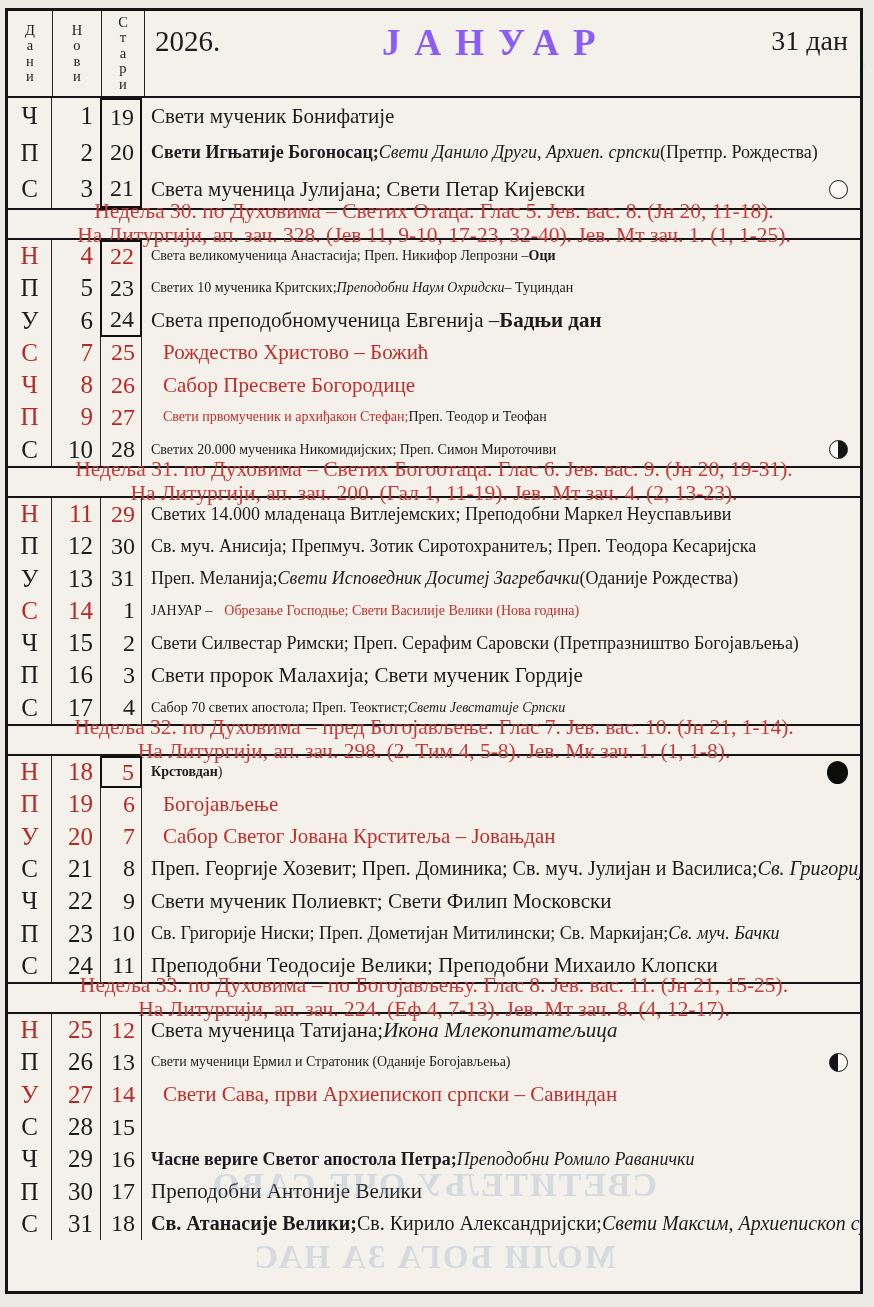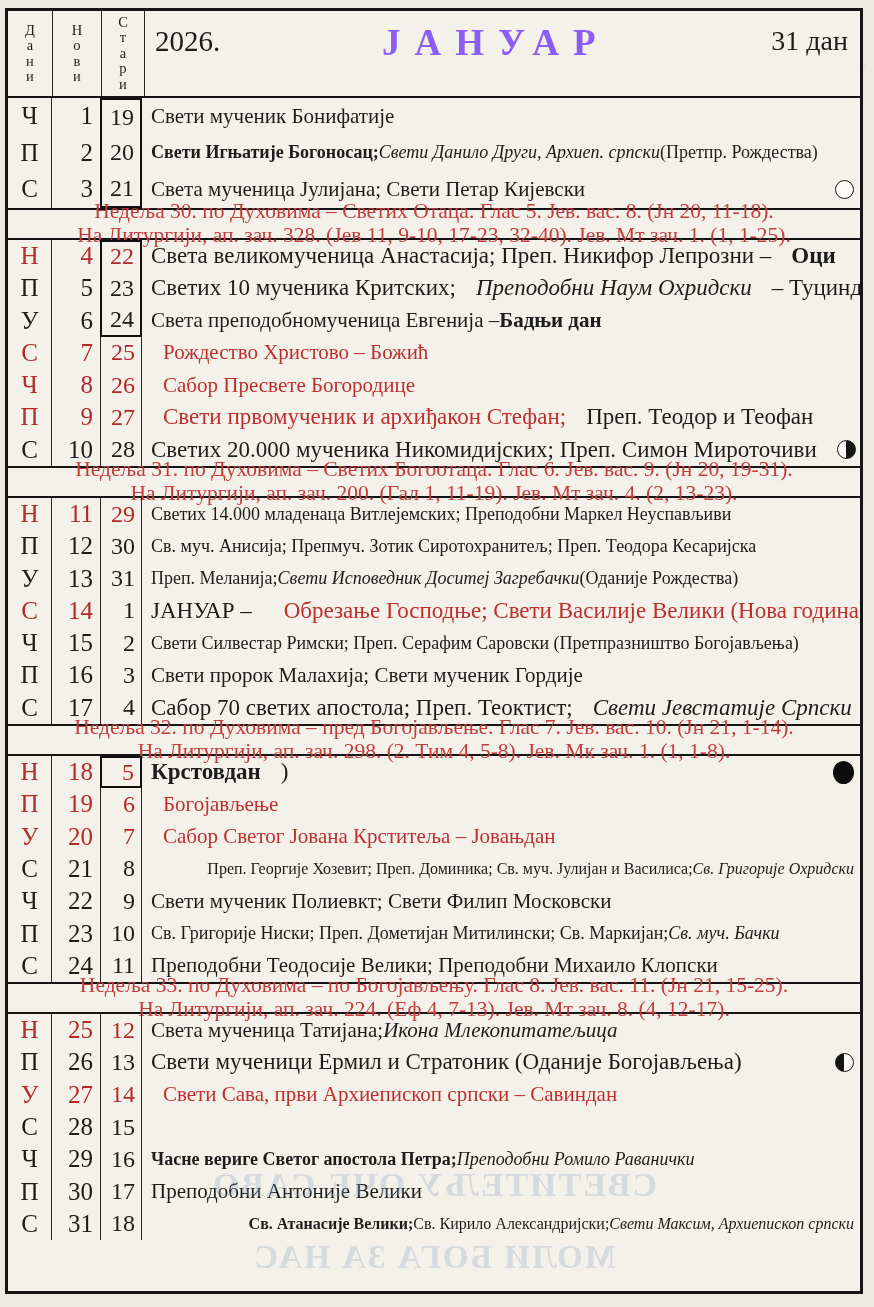--- a/index.html
+++ b/index.html
@@ -20,24 +20,24 @@
   .row{display:flex;align-items:stretch;height:32.3px;flex:none;}
   .row.tall{height:36.6px;}
   .cell{display:flex;align-items:center;box-sizing:border-box;flex:none;}
   .c-day{width:44px;justify-content:center;font-size:25px;border-right:1.6px solid #232323;}
   .c-new{width:48px;justify-content:flex-end;padding-right:7px;font-size:25px;}
   .c-old{width:42px;justify-content:flex-end;padding-right:6px;font-size:24px;
          border-left:1.6px solid #232323;border-right:1.6px solid #232323;}
   .c-old.bx{border-left:2.8px solid #101010;border-right:2.8px solid #101010;}
   .c-old.bx-t{border-top:2.8px solid #101010;}
   .c-old.bx-b{border-bottom:2.8px solid #101010;}
-  .c-desc{flex:1;padding:0 6px 0 9px;font-size:21px;white-space:nowrap;overflow:hidden;}
+  .c-desc{flex:1;padding:0 12px 0 9px;font-size:21px;white-space:nowrap;overflow:hidden;}
   .c-desc.sm{font-size:18px;}
-  .c-desc.md{font-size:23px;gap:20px;}
-  .c-desc.xs{font-size:16px;justify-content:flex-end;}
+  .c-desc.md{font-size:14px;}
+  .c-desc.xs{font-size:20px;}
   .red{color:#b52a28;}
   .b{font-weight:bold;}
   .i{font-style:italic;}
   .r{color:#bf2f2e;margin-left:12px;}
   
   .banner{flex:none;height:32px;border-top:2.4px solid #141414;border-bottom:2.4px solid #141414;
           display:flex;flex-direction:column;justify-content:center;text-align:center;
           color:#c43b3b;font-size:21.5px;line-height:1.1;box-sizing:border-box;background:#f3f1ea;}
   
   .moon{flex:none;margin-left:auto;width:19px;height:19px;border-radius:50%;

